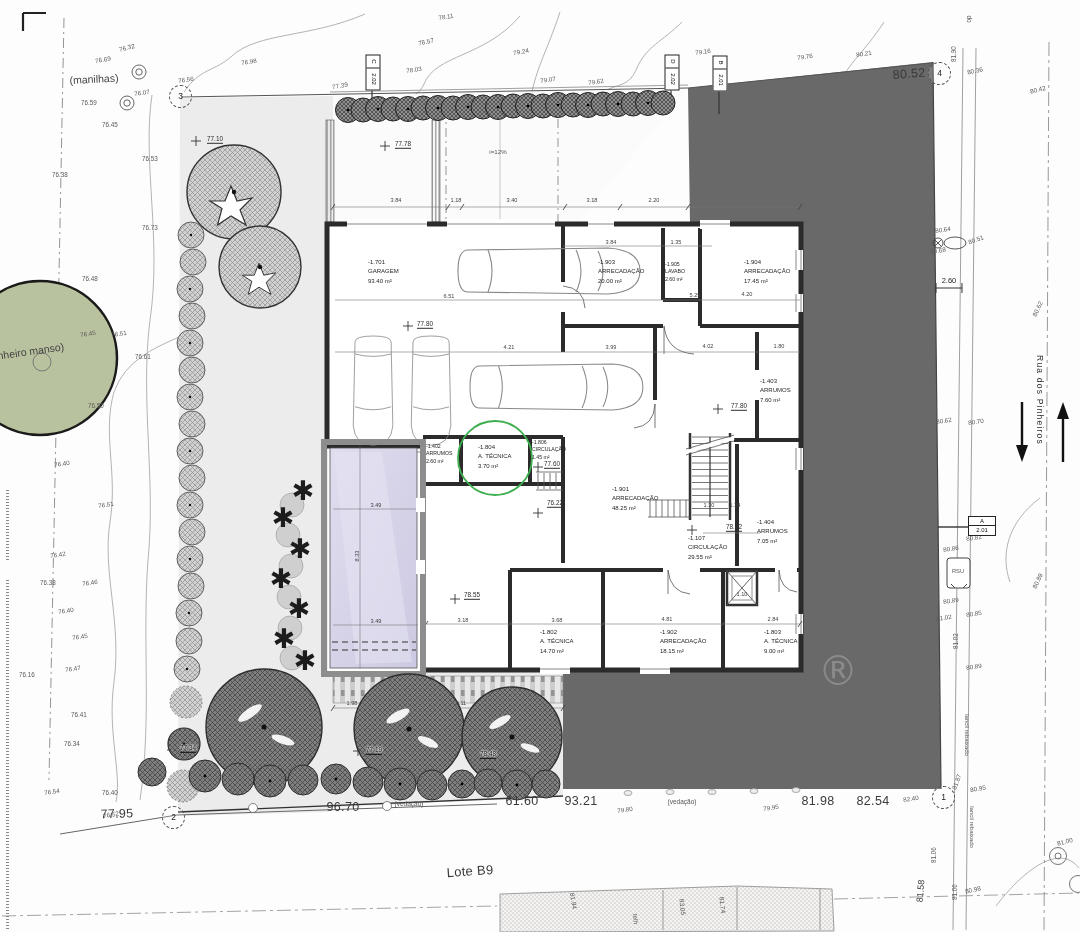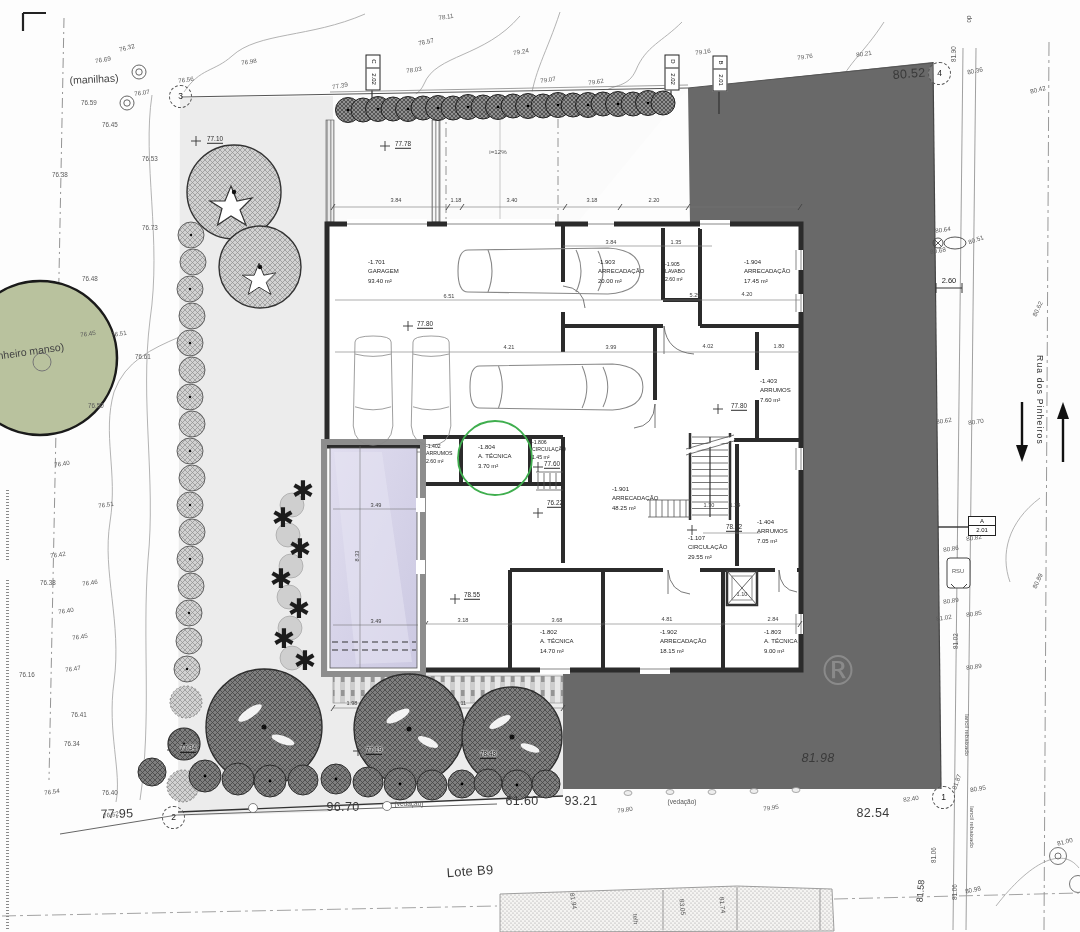--- a/index.html
+++ b/index.html
@@ -472,22 +472,22 @@
       <div class="lb " style="left: 635px; top: 919px; font-size: 6.5px; transform: translate(-50%, -50%) rotate(85deg);">telh</div>
       <div class="lb " style="left: 573px; top: 901px; font-size: 6.5px; transform: translate(-50%, -50%) rotate(80deg);">81.94</div>
       <div class="lb " style="left: 682px; top: 907px; font-size: 6.5px; transform: translate(-50%, -50%) rotate(85deg);">83.05</div>
       <div class="lb " style="left: 722px; top: 905px; font-size: 6.5px; transform: translate(-50%, -50%) rotate(85deg);">81.74</div>
       <div class="lb big2" style="left: 921px; top: 891px; transform: translate(-50%, -50%) rotate(-85deg);">81.58</div>
       <div class="lb " style="left: 969px; top: 19px; font-size: 6.5px; transform: translate(-50%, -50%) rotate(90deg);">do</div>
       <div class="lb big" style="left: 117px; top: 814px; transform: translate(-50%, -50%) rotate(-2deg);">77.95</div>
       <div class="lb big" style="left: 343px; top: 807px; transform: translate(-50%, -50%);">96.70</div>
       <div class="lb big" style="left: 522px; top: 801px; transform: translate(-50%, -50%);">61.60</div>
       <div class="lb big" style="left: 581px; top: 801px; transform: translate(-50%, -50%);">93.21</div>
-      <div class="lb big" style="left: 818px; top: 758px; transform: translate(-50%, -50%); font-style: italic;">81.98</div>
-      <div class="lb big" style="left: 873px; top: 801px; transform: translate(-50%, -50%); margin-top: 12px;">82.54</div>
+      <div class="lb big" style="left: 818px; top: 801px; transform: translate(-50%, -50%);">81.98</div>
+      <div class="lb big" style="left: 873px; top: 801px; transform: translate(-50%, -50%);">82.54</div>
       <div class="lb big" style="left: 909px; top: 74px; transform: translate(-50%, -50%) rotate(-4deg);">80.52</div>
       <div class="lb lvl" style="left: 215px; top: 140px; transform: translate(-50%, -50%);">77.10</div>
       <div class="lb lvl" style="left: 403px; top: 145px; transform: translate(-50%, -50%);">77.78</div>
       <div class="lb lvl" style="left: 425px; top: 325px; transform: translate(-50%, -50%);">77.80</div>
       <div class="lb lvl" style="left: 739px; top: 407px; transform: translate(-50%, -50%);">77.80</div>
       <div class="lb lvl" style="left: 552px; top: 465px; transform: translate(-50%, -50%);">77.60</div>
       <div class="lb lvl" style="left: 555px; top: 504px; transform: translate(-50%, -50%);">76.22</div>
       <div class="lb lvl" style="left: 734px; top: 528px; transform: translate(-50%, -50%);">78.22</div>
       <div class="lb lvl" style="left: 472px; top: 596px; transform: translate(-50%, -50%);">78.55</div>
       <div class="lb halo" style="left: 188px; top: 749px; transform: translate(-50%, -50%);">77.34</div>

